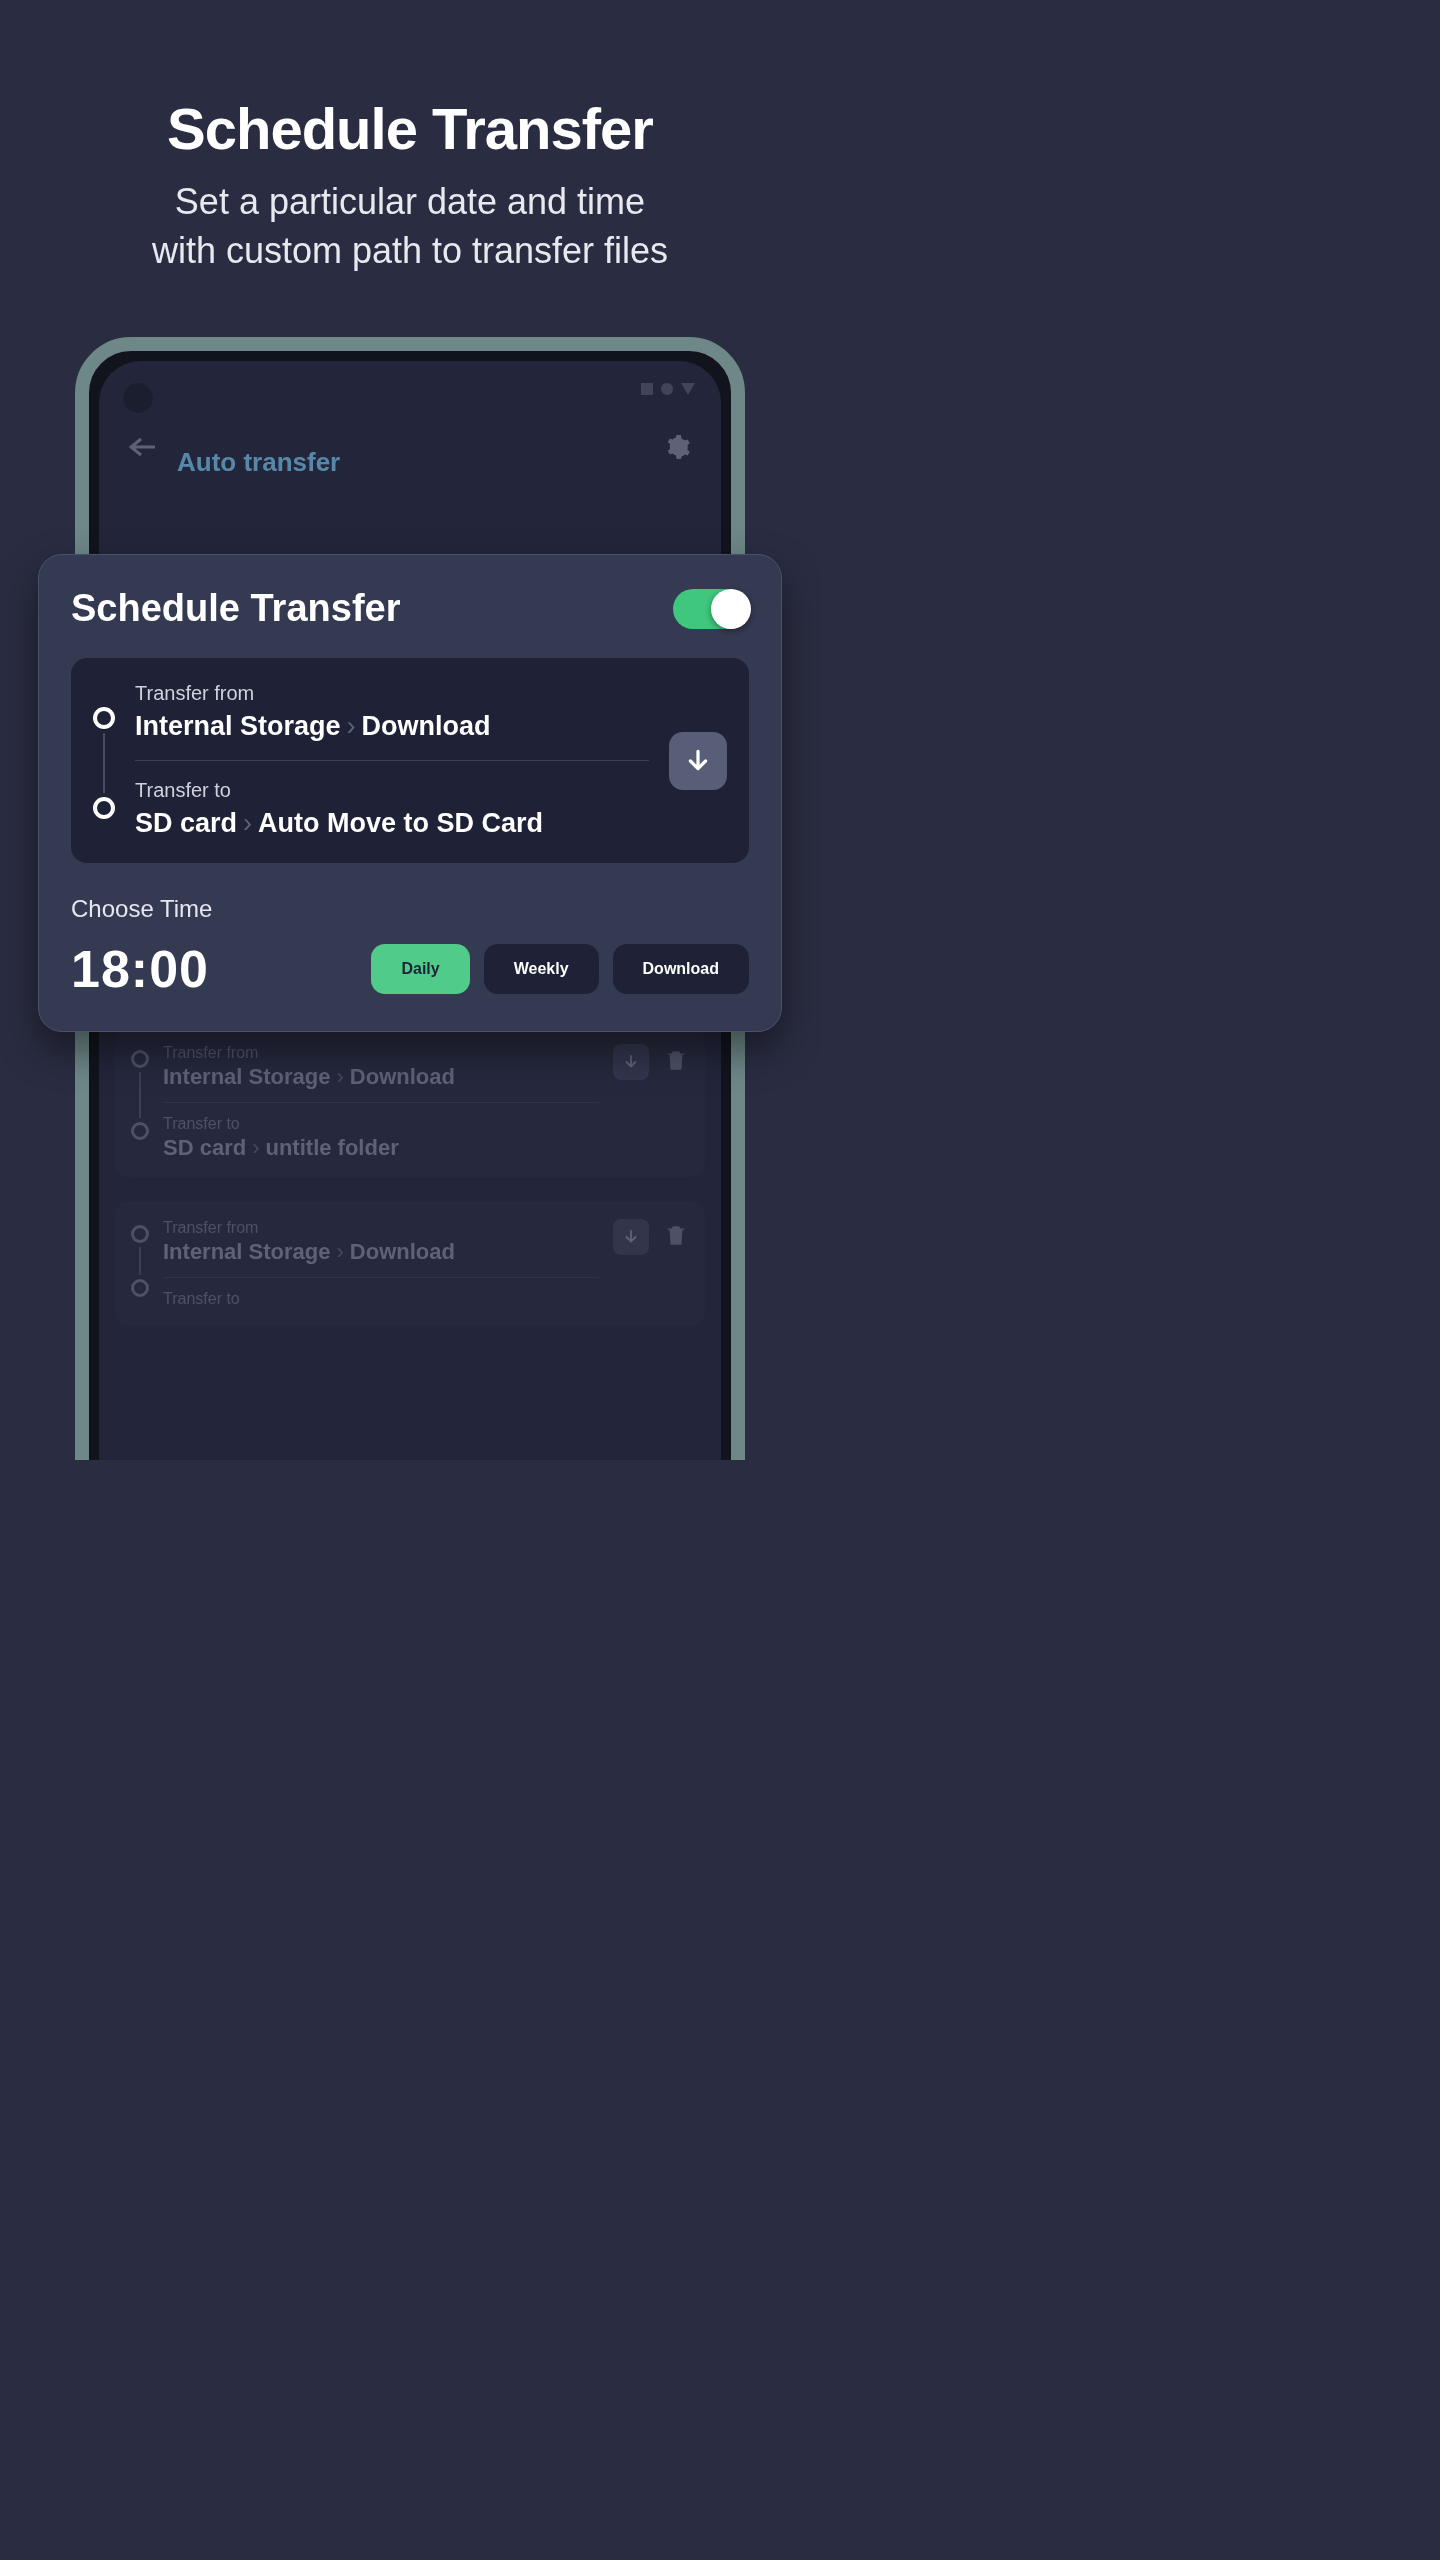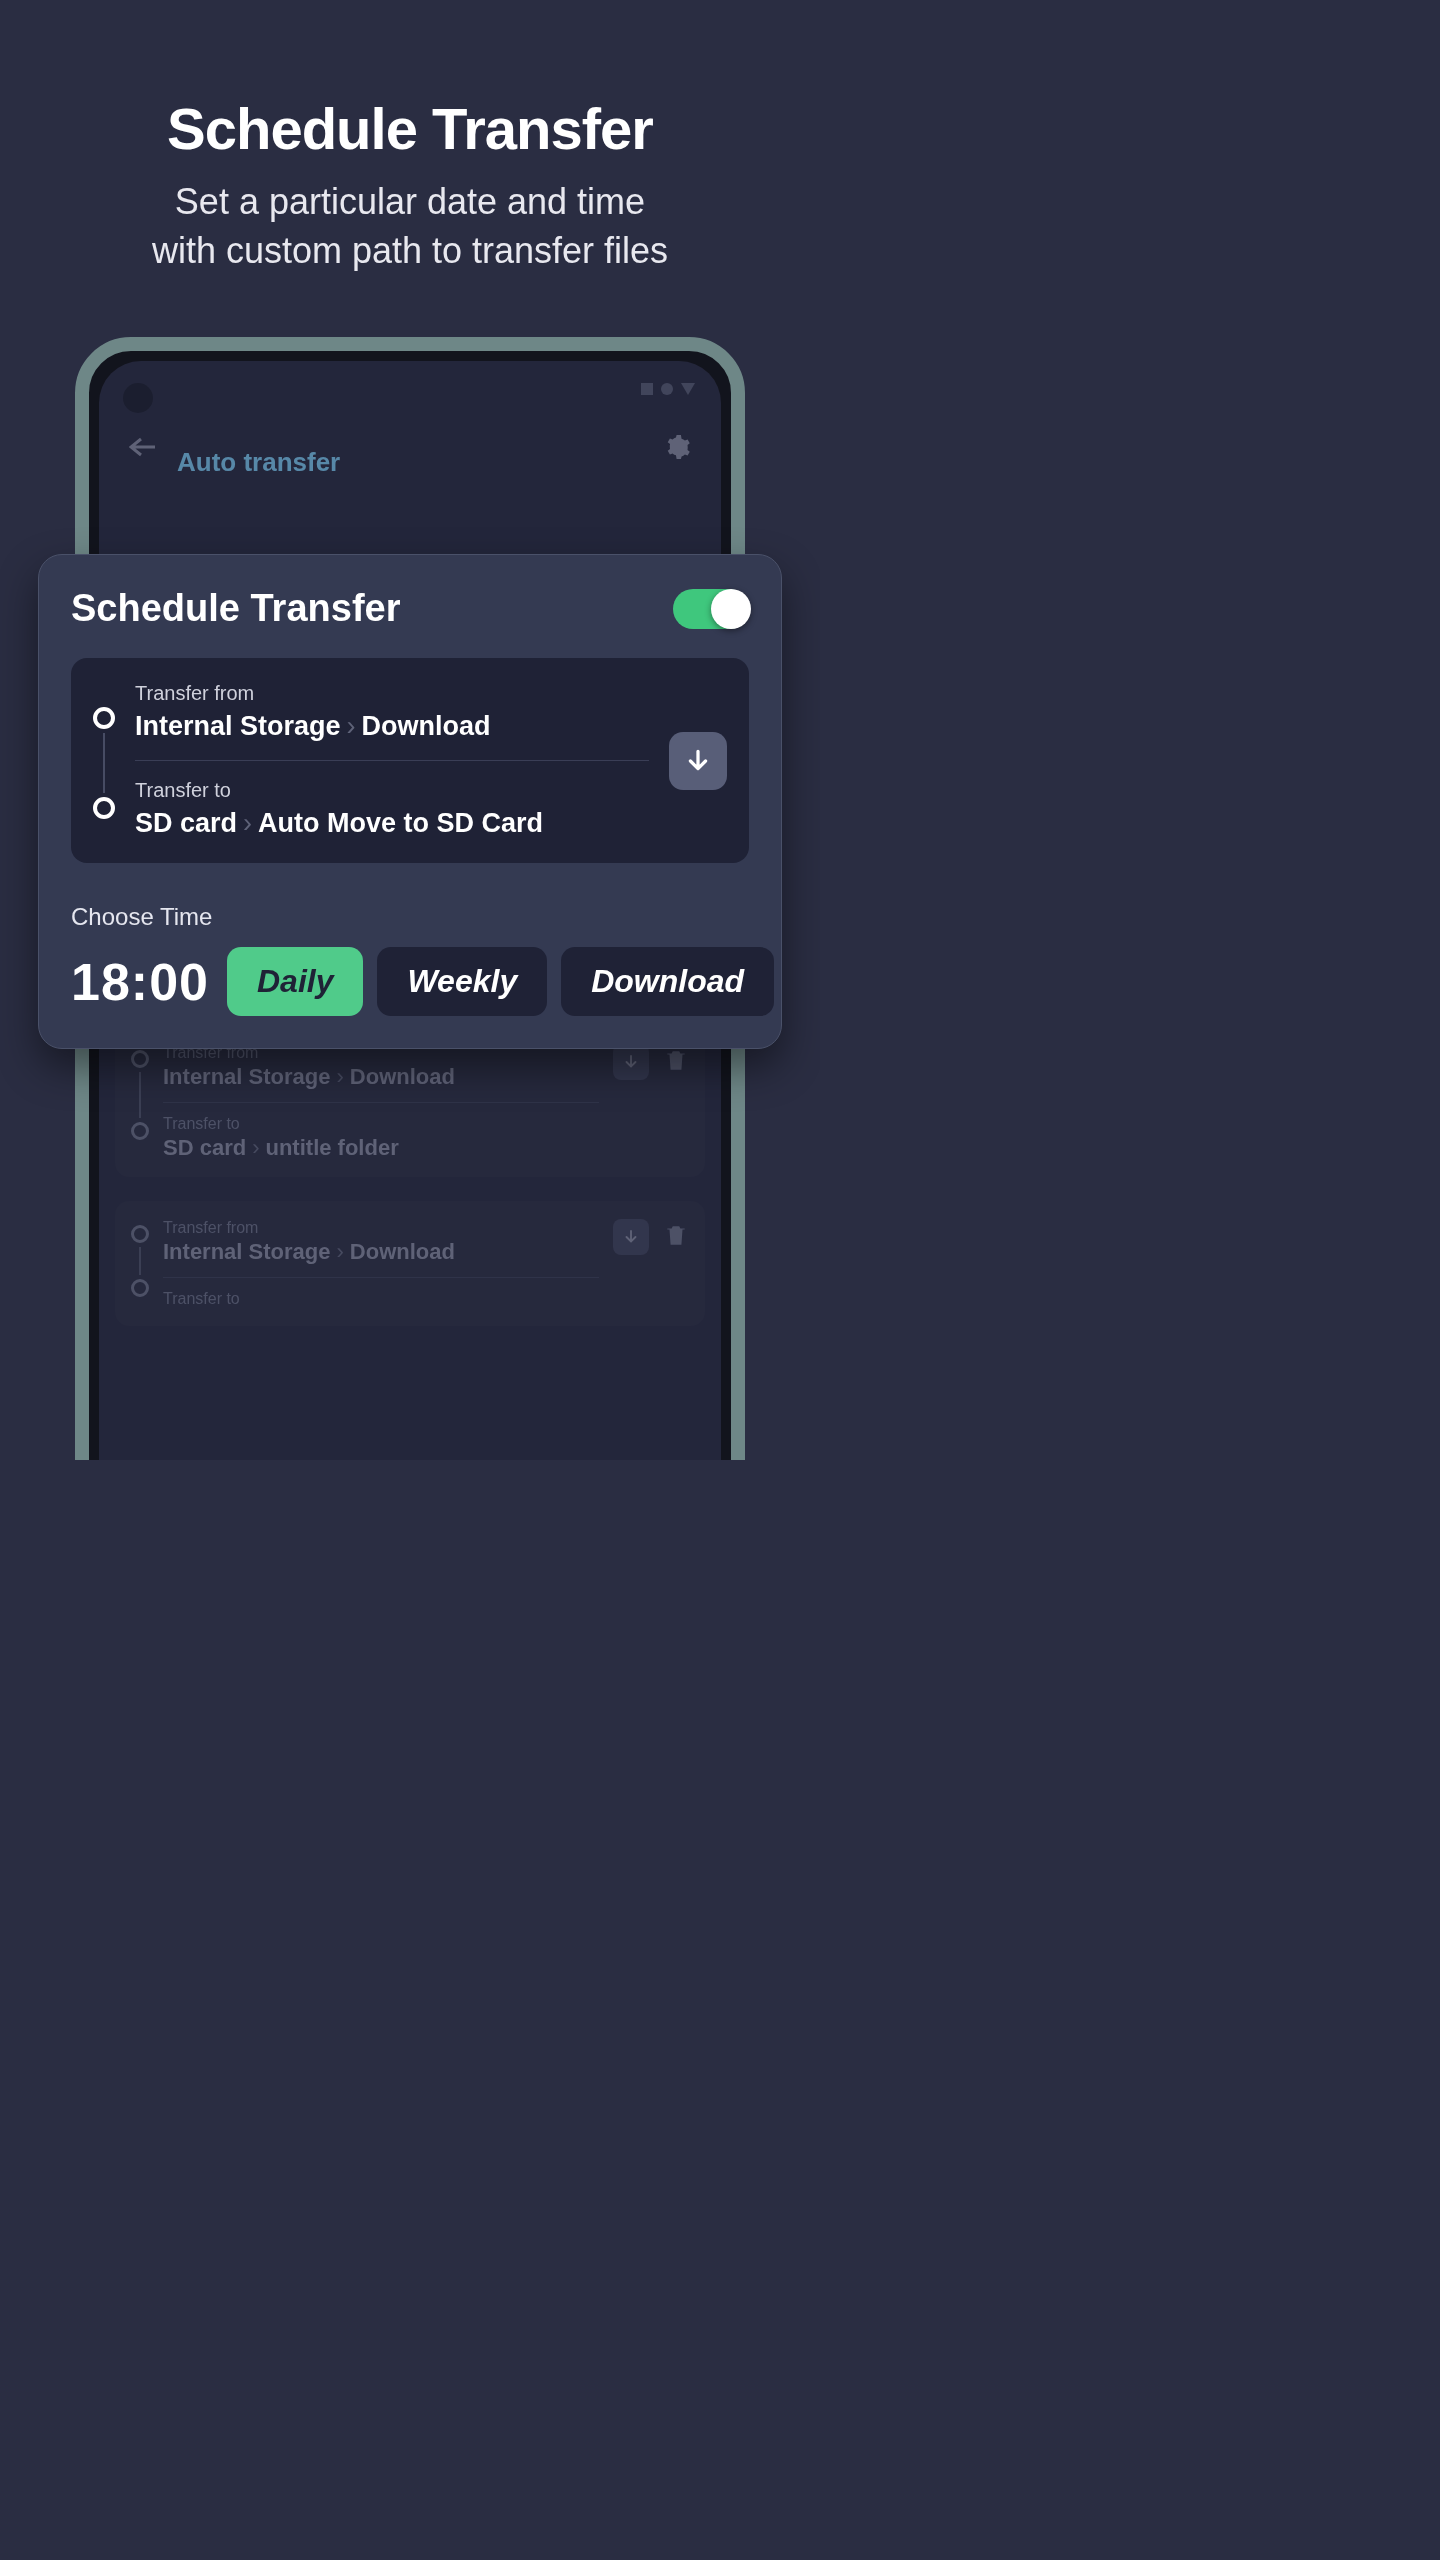--- a/index.html
+++ b/index.html
@@ -104,28 +104,28 @@
     .paths-col { flex: 1; }
     .path-label { color: #cfd1dc; font-size: 20px; }
     .path-value { color: #fff; font-size: 27px; font-weight: 700; margin-top: 6px; }
     .h-divider { height: 1px; background: #3a3e56; margin: 18px 0; }
     .arrow-btn {
       width: 58px; height: 58px; background: #585e78; border-radius: 14px;
       display:flex; align-items:center; justify-content:center; color:#fff;
       flex-shrink: 0;
     }
     
-    .choose { margin-top: 40px; }
+    .choose { margin-top: 32px; }
     .choose-label { font-size: 24px; color: #e5e6ef; }
     .choose-row { display:flex; align-items:center; gap: 18px; margin-top: 16px; }
     .time { font-size: 52px; font-weight: 800; color: #fff; letter-spacing: 1px; }
     .freq-btns { display:flex; gap: 14px; margin-left: auto; }
     .freq-btn {
-      padding: 16px 30px; border-radius: 14px; font-size: 32px; font-weight: 600;
-      background: #1f2236; color: #fff; font-style: italic;
+      padding: 16px 30px; border-radius: 14px; font-size: 16px; font-weight: 600;
+      background: #1f2236; color: #fff;
     }
     .freq-btn.active { background: #50cb8a; color: #1f2236; }
   </style>
 </head>
 <body>
 
 <div class="hero">
   <div class="hero-title">Schedule Transfer</div>
   <div class="hero-sub">
     <span>Set a particular date and time</span><br>

